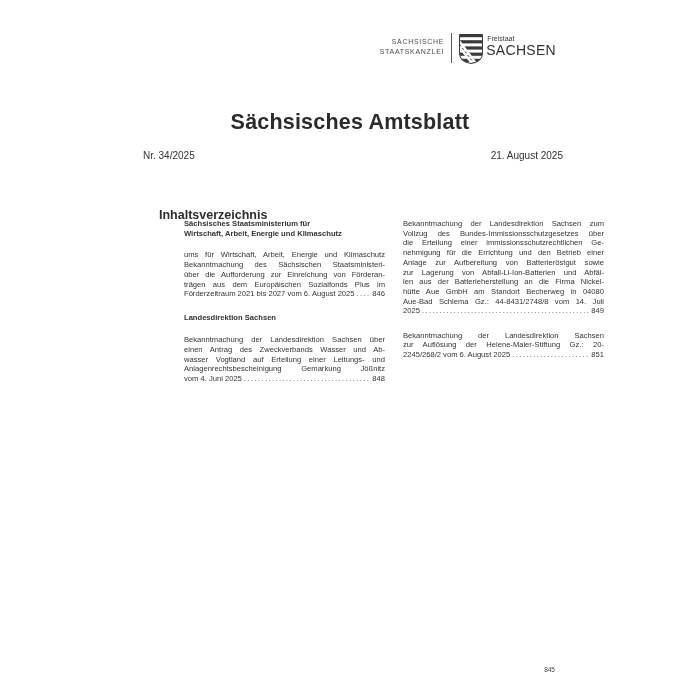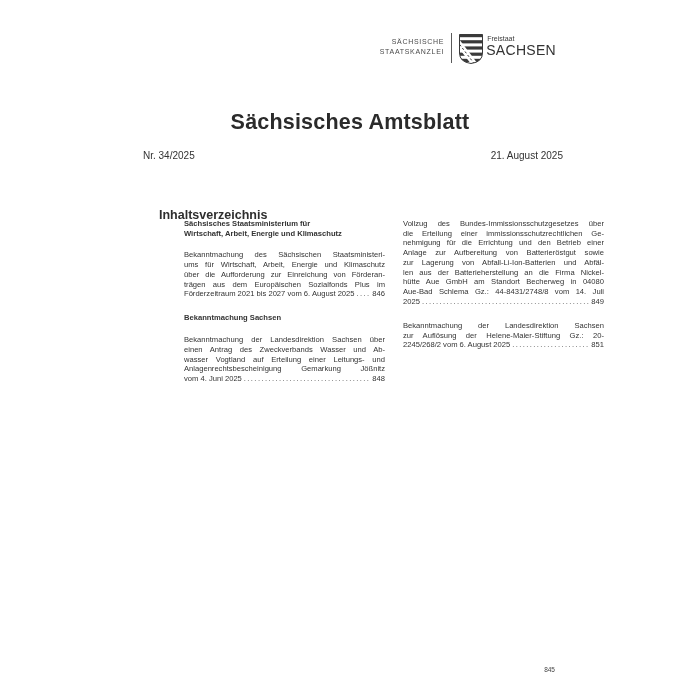--- a/index.html
+++ b/index.html
@@ -180,47 +180,48 @@
 
   <h2 class="toc-heading">Inhaltsverzeichnis</h2>
 
   <div class="toc-columns">
       <div class="toc-col">
         <div class="block-section">
           <div class="hline">Sächsisches Staatsministerium für</div>
           <div class="hline">Wirtschaft, Arbeit, Energie und Klimaschutz</div>
         </div>
         <div class="block-entry">
+          <div class="jline">ums für Wirtschaft, Arbeit, Energie und Klimaschutz</div>
           <div class="jline">Bekanntmachung des Sächsischen Staatsministeri-</div>
-          <div class="jline">ums für Wirtschaft, Arbeit, Energie und Klimaschutz</div>
           <div class="jline">über die Aufforderung zur Einreichung von Förderan-</div>
           <div class="jline">trägen aus dem Europäischen Sozialfonds Plus im</div>
           <div class="lastline">
             <span class="txt">Förderzeitraum 2021 bis 2027 vom 6. August 2025</span>
             <span class="leader"></span>
             <span class="pagenum">846</span>
           </div>
         </div>
         <div class="block-section">
-          <div class="hline">Bekanntmachung Sachsen</div>
+          <div class="hline">Landesdirektion Sachsen</div>
         </div>
         <div class="block-entry">
           <div class="jline">Bekanntmachung der Landesdirektion Sachsen über</div>
           <div class="jline">einen Antrag des Zweckverbands Wasser und Ab-</div>
           <div class="jline">wasser Vogtland auf Erteilung einer Leitungs- und</div>
           <div class="jline">Anlagenrechtsbescheinigung Gemarkung Jößnitz</div>
           <div class="lastline">
             <span class="txt">vom 4. Juni 2025</span>
             <span class="leader"></span>
             <span class="pagenum">848</span>
           </div>
         </div>
       </div>
       <div class="toc-col">
         <div class="block-entry">
+          <div class="jline">Bekanntmachung der Landesdirektion Sachsen zum</div>
           <div class="jline">Vollzug des Bundes-Immissionsschutzgesetzes über</div>
           <div class="jline">die Erteilung einer immissionsschutzrechtlichen Ge-</div>
           <div class="jline">nehmigung für die Errichtung und den Betrieb einer</div>
           <div class="jline">Anlage zur Aufbereitung von Batterieröstgut sowie</div>
           <div class="jline">zur Lagerung von Abfall-Li-Ion-Batterien und Abfäl-</div>
           <div class="jline">len aus der Batterieherstellung an die Firma Nickel-</div>
           <div class="jline">hütte Aue GmbH am Standort Becherweg in 04080</div>
           <div class="jline">Aue-Bad Schlema Gz.: 44-8431/2748/8 vom 14. Juli</div>
           <div class="lastline">
             <span class="txt">2025</span>

